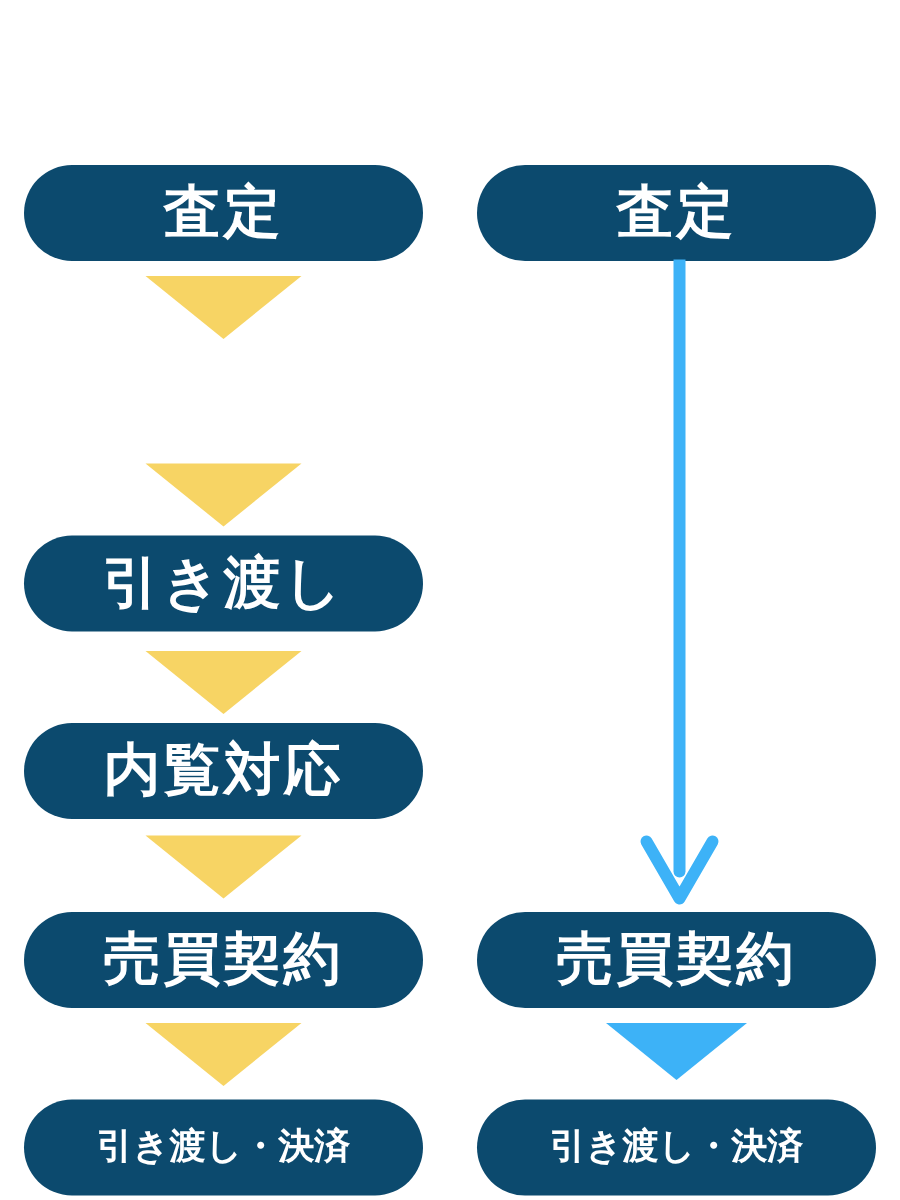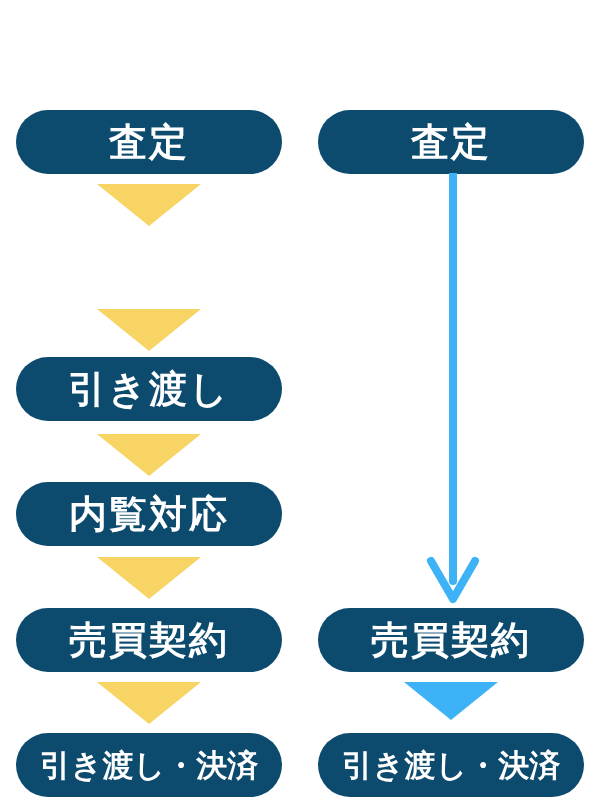--- a/index.html
+++ b/index.html
@@ -44,21 +44,21 @@
     display: flex;
     align-items: center;
     justify-content: center;
     font-size: 38px;
     font-weight: 700;
     color: #ffffff;
     letter-spacing: 2px;
     line-height: 1;
     white-space: nowrap;
   }
-  .step-box.small { font-size: 31px; letter-spacing: 0; }
+  .step-box.small { font-size: 24px; letter-spacing: 0; }
 
   .col-left  { left: 16px; }
   .col-right { left: 318px; }
 
   
   .tri-arrow {
     position: absolute;
     width: 0;
     height: 0;
     border-left: 52px solid transparent;

